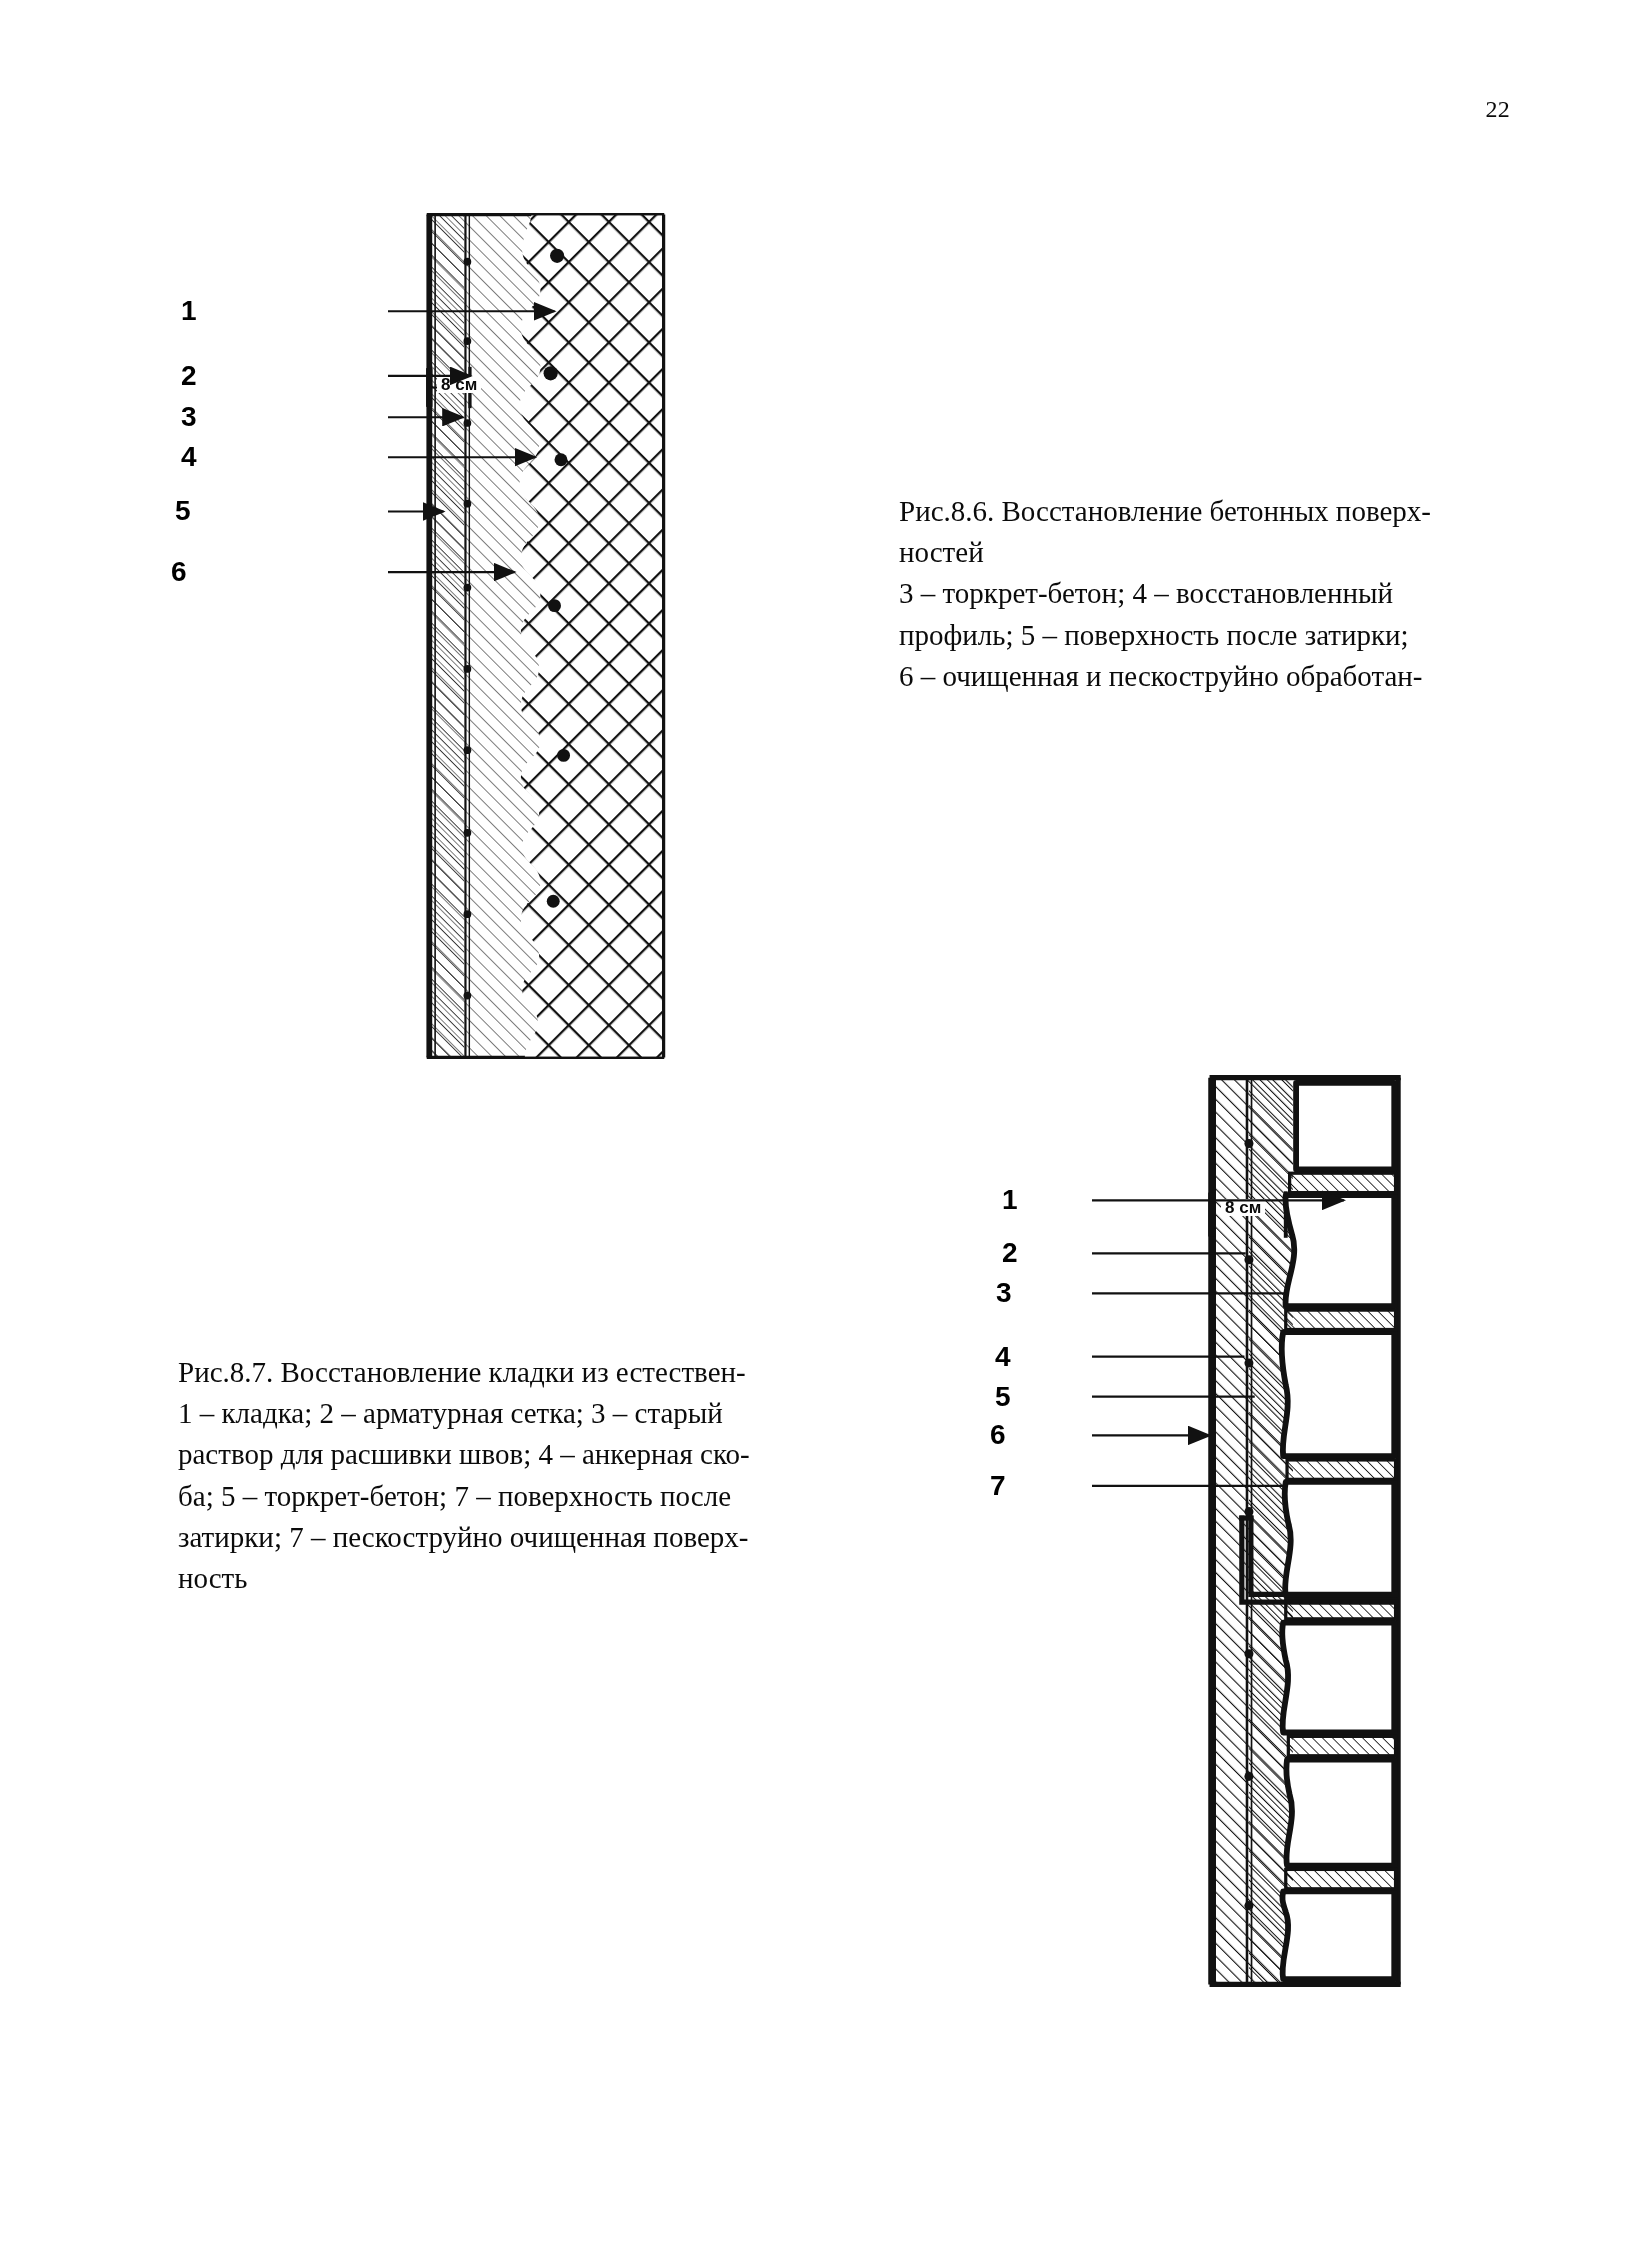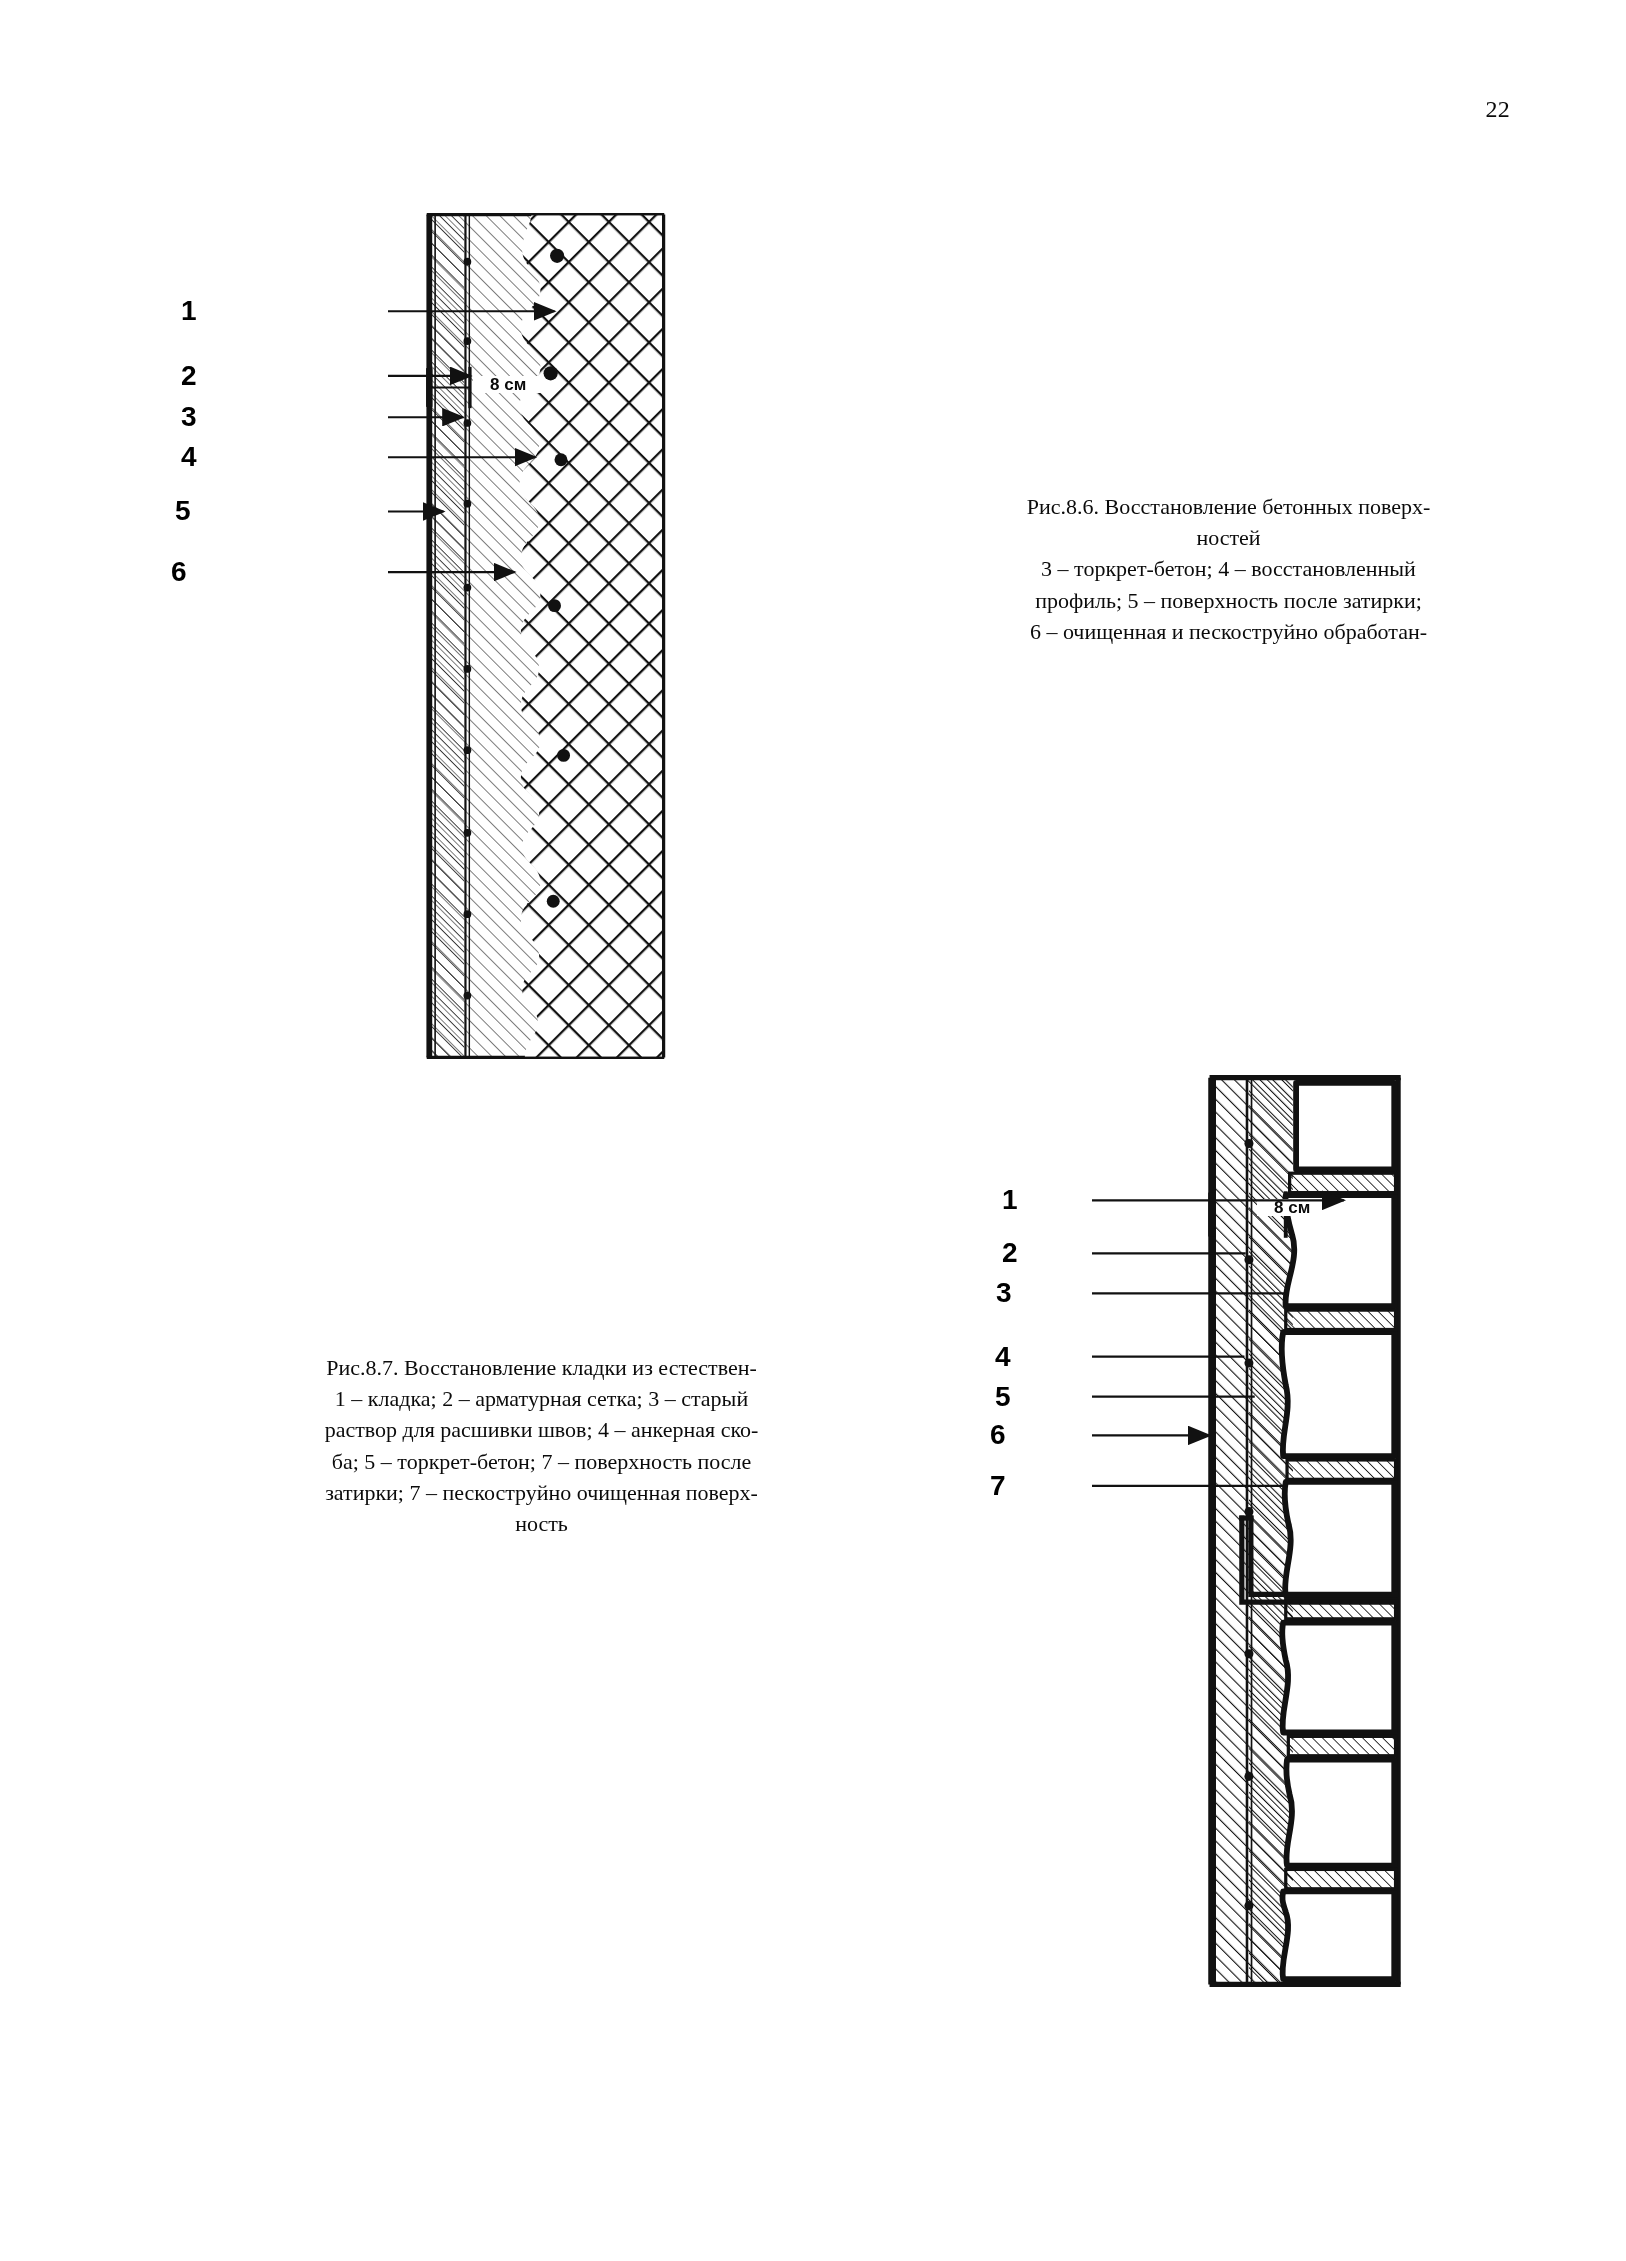--- a/index.html
+++ b/index.html
@@ -22,22 +22,21 @@
     top: 97px;
     right: 116px;
     font-size: 24px;
     line-height: 1;
     letter-spacing: 0.3px;
   }
 
   
   .caption {
     position:absolute;
-    text-align:center;
-    font-size: 22px;
+    font-size: 29px;
     line-height: 1.42;
   }
   .caption .cap-title { display:block; }
   .caption .cap-legend { display:block; }
 
   #caption-86 {
     left: 899px;
     top: 491px;
     width: 659px;
   }
@@ -66,24 +65,23 @@
     transform: translateY(-50%);
     color:#000;
   }
 
   .dim-label {
     position:absolute;
     font-size: 17px;
     font-weight: 700;
     font-family: "Liberation Sans", "DejaVu Sans", sans-serif;
     background:#fff;
-    padding: 0 17px;
+    padding: 0 4px;
     white-space:nowrap;
     line-height:1;
-    margin-left:36px;
   }
 
   svg { display:block; shape-rendering: geometricPrecision; }
 </style>
 </head>
 <body>
 
 <div class="page">
 
   <div class="page-number">22</div>

